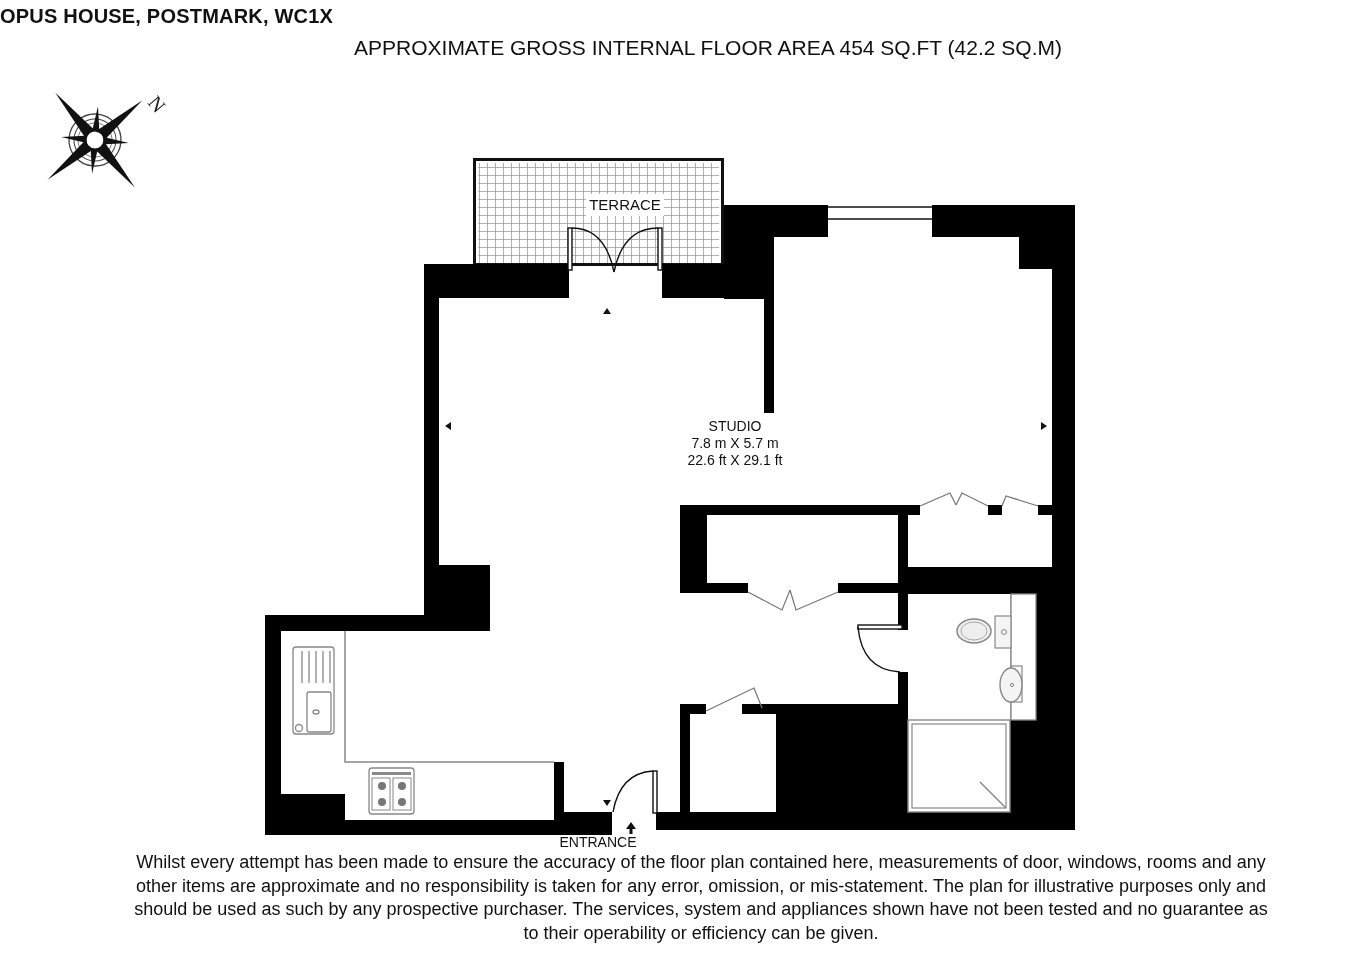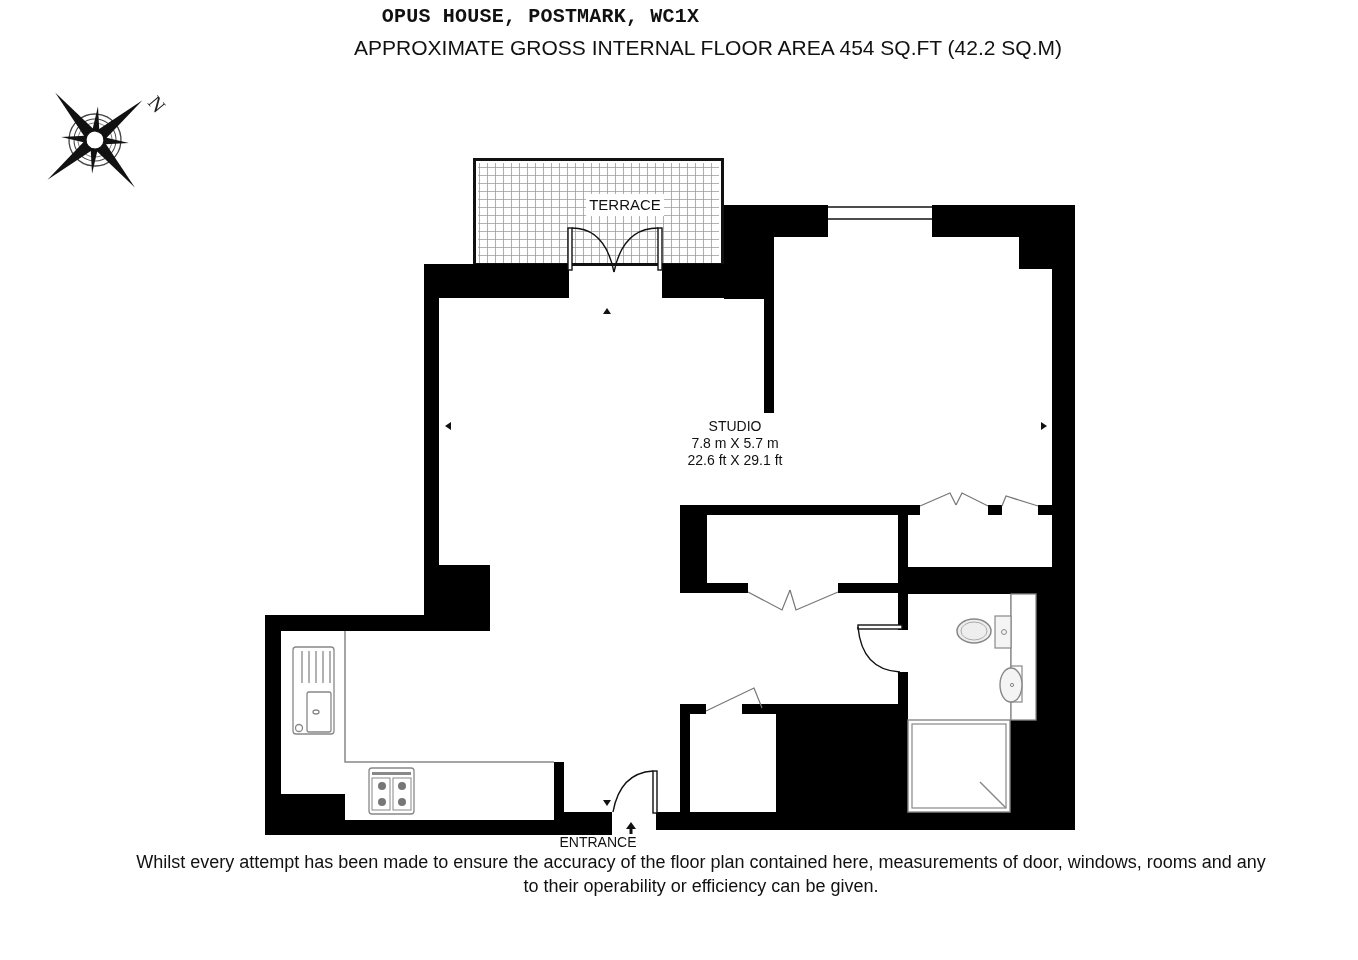--- a/index.html
+++ b/index.html
@@ -1,19 +1,19 @@
 <!DOCTYPE html>
 <html><head>
   <meta charset="utf-8">
   <style>
     html, body { margin: 0; padding: 0; background: #ffffff; }
     body { width: 1358px; height: 960px; position: relative; overflow: hidden;
            font-family: "Liberation Sans", sans-serif; color: #111; }
-    .title { position: absolute; left: 0; width: 1081px; top: 5px; text-align: center;
-             font-weight: bold; font-size: 20px; letter-spacing: 0.2px; font-family: Liberation Mono, monospace; }
+    .title { position: absolute; left: 0; width: 1081px; top: 5px; 
+             font-weight: bold; font-size: 20px; letter-spacing: 0.2px; }
     .subtitle { position: absolute; left: 0; width: 1416px; top: 36px; text-align: center;
                 font-size: 21px; }
     .plan { position: absolute; left: 0; top: 0; }
     .room-label { position: absolute; text-align: center; font-size: 14px; line-height: 17px; }
     .terrace-label { position: absolute; left: 561px; top: 194px; width: 78px; height: 22px;
                      background: #fff; font-size: 15px; line-height: 22px; text-align: center; margin-left: 25px; }
     .entrance-label { position: absolute; left: 552px; top: 834px; width: 92px; text-align: center;
                       font-size: 14px; }
     .disclaimer { position: absolute; left: 86px; width: 1230px; top: 851px; text-align: center;
                   font-size: 18px; line-height: 23.5px; }
@@ -211,14 +211,16 @@
 <div class="room-label" style="left:665px; top:418px; width:140px;">
   <div>STUDIO</div>
   <div>7.8 m X 5.7 m</div>
   <div>22.6 ft X 29.1 ft</div>
 </div>
 
 <div class="entrance-label">ENTRANCE</div>
 
 <div class="disclaimer">
   <div>Whilst every attempt has been made to ensure the accuracy of the floor plan contained here, measurements of door, windows, rooms and any</div>
+  <div>other items are approximate and no responsibility is taken for any error, omission, or mis-statement. The plan for illustrative purposes only and</div>
+  <div>should be used as such by any prospective purchaser. The services, system and appliances shown have not been tested and no guarantee as</div>
   <div>to their operability or efficiency can be given.</div>
 </div>
 
 </body></html>

